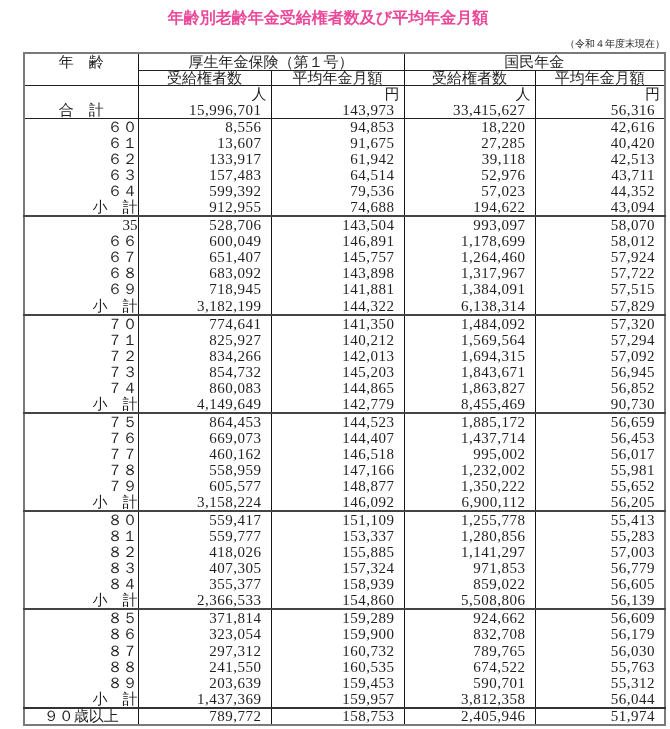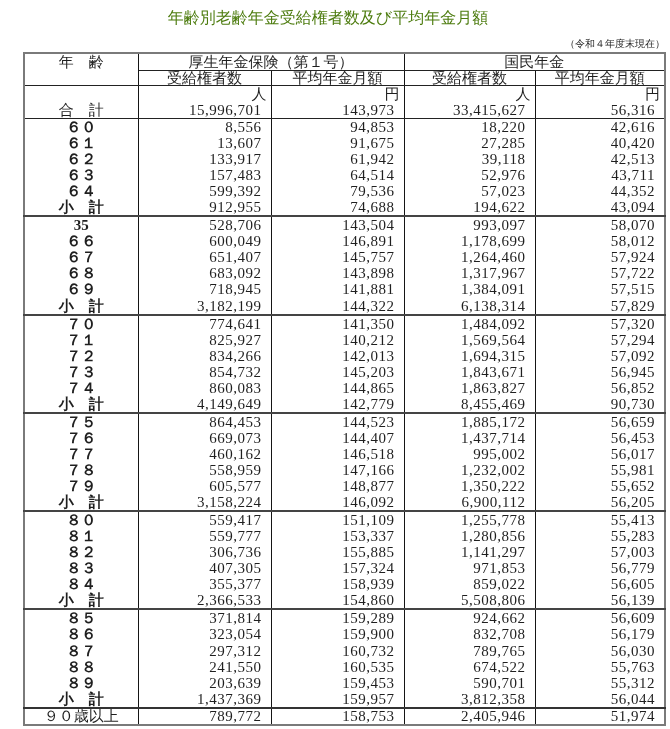--- a/index.html
+++ b/index.html
@@ -4,21 +4,21 @@
 <style>
   html, body { margin: 0; padding: 0; }
   body {
     width: 670px; height: 729px; position: relative; overflow: hidden;
     background: #ffffff; color: #1f1f1f;
     font-family: "Liberation Serif", "DejaVu Serif", serif;
   }
   .title {
     position: absolute; top: 7px; left: 0; width: 656px;
     text-align: center; font-family: "DejaVu Sans", sans-serif;
-    font-weight: normal; font-size: 16px; line-height: 22px; color: #4d7c0f;
+    font-weight: bold; font-size: 16px; line-height: 22px; color: #ec4899;
   }
   .subtitle {
     position: absolute; top: 36px; right: 5px;
     font-size: 10px; line-height: 16px; color: #222; white-space: nowrap;
   }
   table.main {
     position: absolute; left: 23px; top: 52px; width: 641px;
     border-collapse: collapse; table-layout: fixed;
     border: 2px solid #7a7a7a;
     font-size: 15px;
@@ -32,21 +32,21 @@
   .h2 th { height: 14px; line-height: 14px; text-align: center; border-bottom: 1px solid #222; margin-top: 22px; }
   th.age-head { vertical-align: middle; }
   .total td { height: 32px; border-bottom: 1px solid #222; }
   .total td.age { vertical-align: bottom; text-align: center; line-height: 16px; }
   .unit { height: 16px; line-height: 16px; text-align: right; padding-right: 4px; }
   .val { height: 16px; line-height: 16px; text-align: right; padding-right: 9px; letter-spacing: 0.5px; }
   tr.grp td { border-top: 2px solid #444; }
   tr.grp.first td { border-top: 1px solid #222; }
   .ln { height: 16.05px; line-height: 16.05px; }
   td.num .ln { text-align: right; padding-right: 9px; letter-spacing: 0.5px; }
-  td.age .ln { text-align: center; font-weight: bold; }
+  td.age .ln { text-align: right; }
   tr.last td { height: 15px; line-height: 15px; border-top: 2px solid #333; }
   tr.last td.num { text-align: right; padding-right: 9px; letter-spacing: 0.5px; margin-left: 32px; }
   tr.last td.age { text-align: center; }
 </style>
 </head>
 <body>
 
 <div class="title">年齢別老齢年金受給権者数及び平均年金月額</div>
 <div class="subtitle">（令和４年度末現在）</div>
 
@@ -270,21 +270,21 @@
         <div class="ln">８０</div>
         <div class="ln">８１</div>
         <div class="ln">８２</div>
         <div class="ln">８３</div>
         <div class="ln">８４</div>
         <div class="ln">小　計</div>
       </td>
       <td class="num">
         <div class="ln">559,417</div>
         <div class="ln">559,777</div>
-        <div class="ln">306,736</div>
+        <div class="ln">418,026</div>
         <div class="ln">407,305</div>
         <div class="ln">355,377</div>
         <div class="ln">2,366,533</div>
       </td>
       <td class="num">
         <div class="ln">151,109</div>
         <div class="ln">153,337</div>
         <div class="ln">155,885</div>
         <div class="ln">157,324</div>
         <div class="ln">158,939</div>

